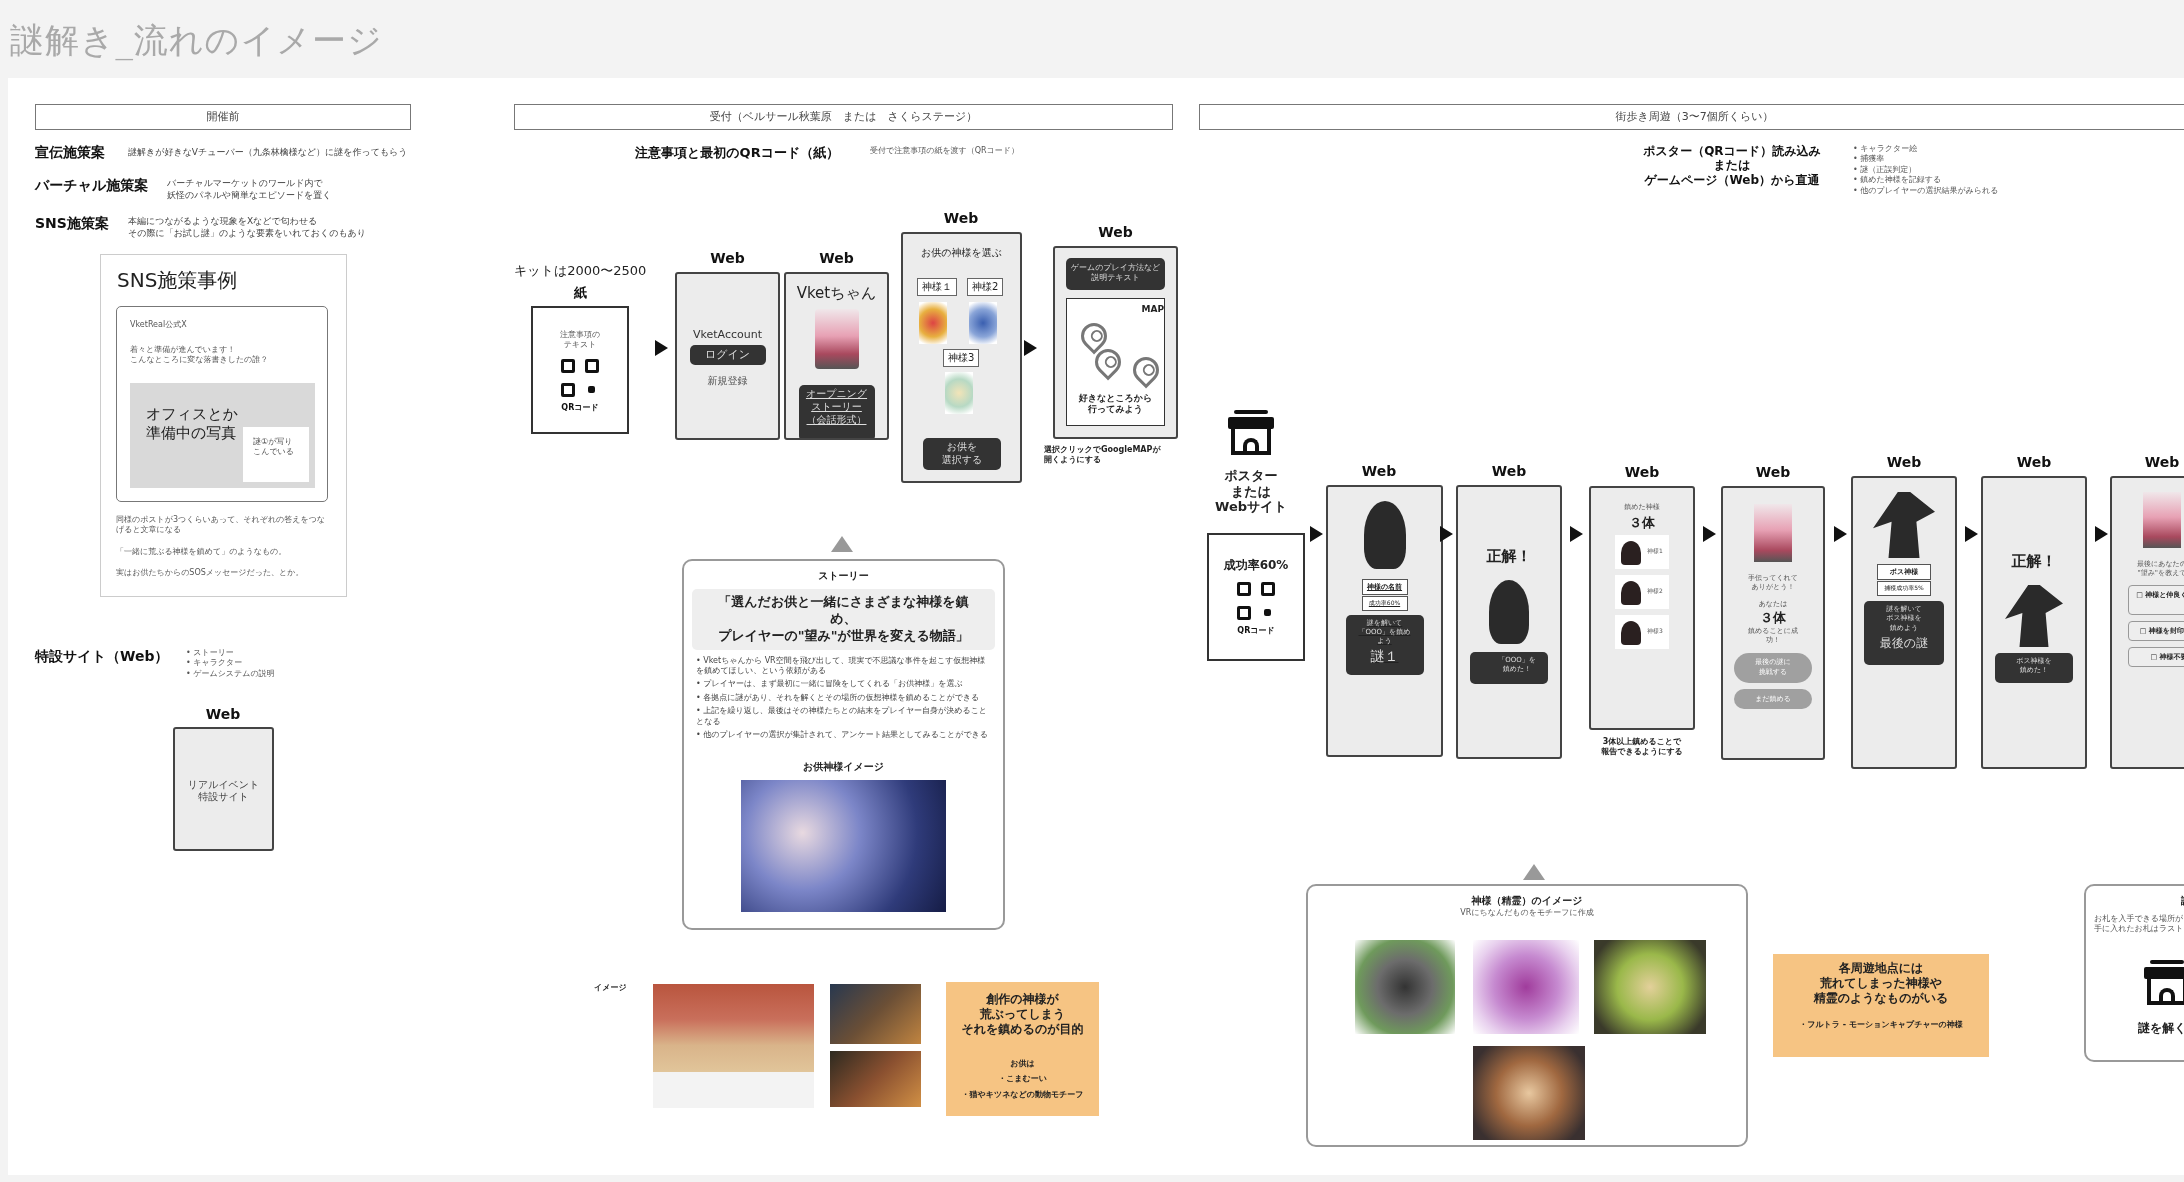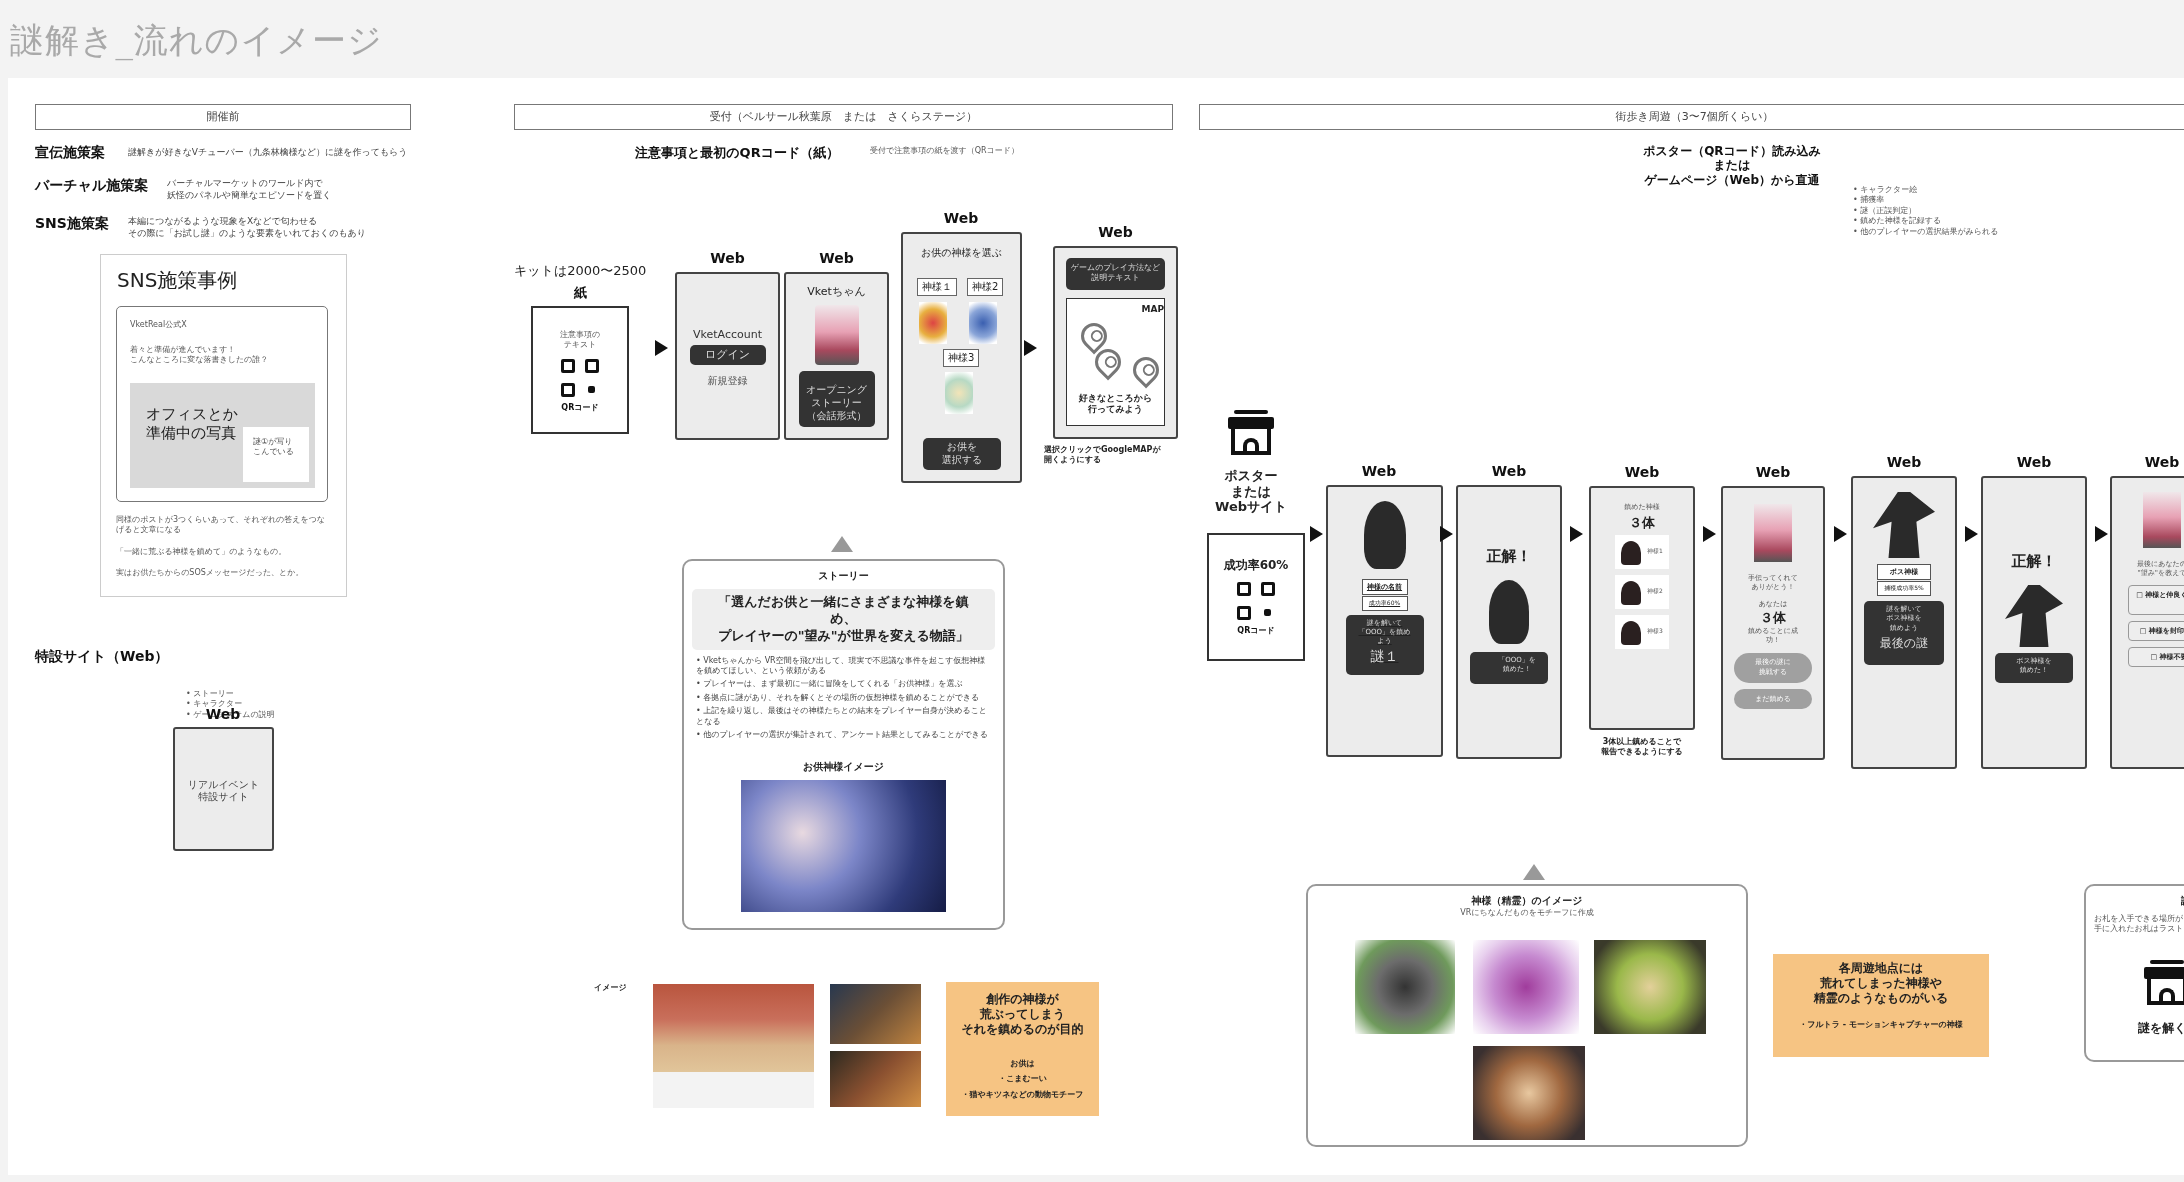--- a/index.html
+++ b/index.html
@@ -11,21 +11,21 @@
   .bold-label { font-weight: bold; font-size: 14px; color: #111; }
   .small { font-size: 9px; color: #444; line-height: 1.35; }
   .tiny { font-size: 8px; color: #555; line-height: 1.3; }
   .web-label { position: absolute; font-weight: bold; font-size: 14px; text-align: center; color: #111; }
   .phone { position: absolute; border: 2px solid #444; border-radius: 3px; background: #ececec; overflow: hidden; }
   .dark-box { background: #333; color: #ddd; text-align: center; border-radius: 5px; }
   .arrow-right { position: absolute; width: 0; height: 0; border-top: 8px solid transparent; border-bottom: 8px solid transparent; border-left: 13px solid #111; }
   .arrow-up { position: absolute; width: 0; height: 0; border-left: 11px solid transparent; border-right: 11px solid transparent; border-bottom: 16px solid #999; }
   .card { position: absolute; border: 2px solid #999; border-radius: 10px; background: #fff; }
   .orange { position: absolute; background: #f6c483; text-align: center; }
-  ul.bullets { list-style: none; margin-top: 41px; }
+  ul.bullets { list-style: none; }
   ul.bullets li::before { content: "• "; }
   .chip { display: inline-block; border: 1.5px solid #666; background: #fff; font-size: 10px; padding: 1px 4px; }
   .silhouette { background: #2a2a2a; }
   .pin { position: absolute; width: 26px; height: 26px; border: 3px solid #777; border-radius: 50% 50% 50% 0; transform: rotate(-45deg); background: #fff; }
   .pin::after { content: ""; position: absolute; left: 6px; top: 6px; width: 8px; height: 8px; border-radius: 50%; border: 2px solid #777; }
   .qr { position: relative; width: 42px; height: 42px; margin: 0 auto; }
   .qr span { position: absolute; width: 14px; height: 14px; border: 3px solid #111; border-radius: 2px; }
   .avatar-img { border-radius: 4px; }
 </style>
 </head>
@@ -100,23 +100,23 @@
 
   <div class="web-label" style="left:667px;top:172px;width:105px;">Web</div>
   <div class="phone" style="left:667px;top:194px;width:105px;height:168px;">
     <div style="margin-top:54px;text-align:center;font-size:11px;color:#333;">VketAccount</div>
     <div class="dark-box" style="margin:4px auto 0;width:76px;height:20px;line-height:20px;font-size:11px;">ログイン</div>
     <div style="margin-top:9px;text-align:center;font-size:10px;color:#555;">新規登録</div>
   </div>
 
   <div class="web-label" style="left:776px;top:172px;width:105px;">Web</div>
   <div class="phone" style="left:776px;top:194px;width:105px;height:168px;">
-    <div style="margin-top:10px;text-align:center;font-size:11px;">Vketちゃん</div>
+    <div style="margin-top:10px;text-align:center;font-size:15px;">Vketちゃん</div>
     <div class="avatar-img" style="margin:6px auto 0;width:44px;height:60px;background:linear-gradient(180deg,#f0e7ea 0%,#e7a1b4 45%,#a9495e 75%,#555 100%);"></div>
-    <div class="dark-box" style="margin:6px auto 0;width:76px;height:56px;font-size:10px;padding-top:12px;white-space:pre-line;line-height:1.3;">オープニング
+    <div class="dark-box" style="margin:16px auto 0;width:76px;height:56px;font-size:10px;padding-top:2px;white-space:pre-line;line-height:1.3;text-decoration:underline;">オープニング
 ストーリー
 （会話形式）</div>
   </div>
 
   <div class="web-label" style="left:893px;top:132px;width:120px;">Web</div>
   <div class="phone" style="left:893px;top:154px;width:121px;height:251px;">
     <div style="margin-top:12px;text-align:center;font-size:10px;">お供の神様を選ぶ</div>
     <div style="position:absolute;left:14px;top:44px;" class="chip">神様１</div>
     <div style="position:absolute;left:64px;top:44px;" class="chip">神様2</div>
     <div style="position:absolute;left:16px;top:68px;width:28px;height:42px;background:radial-gradient(circle,#d44 0%,#e8b040 55%,#fff 90%);"></div>

